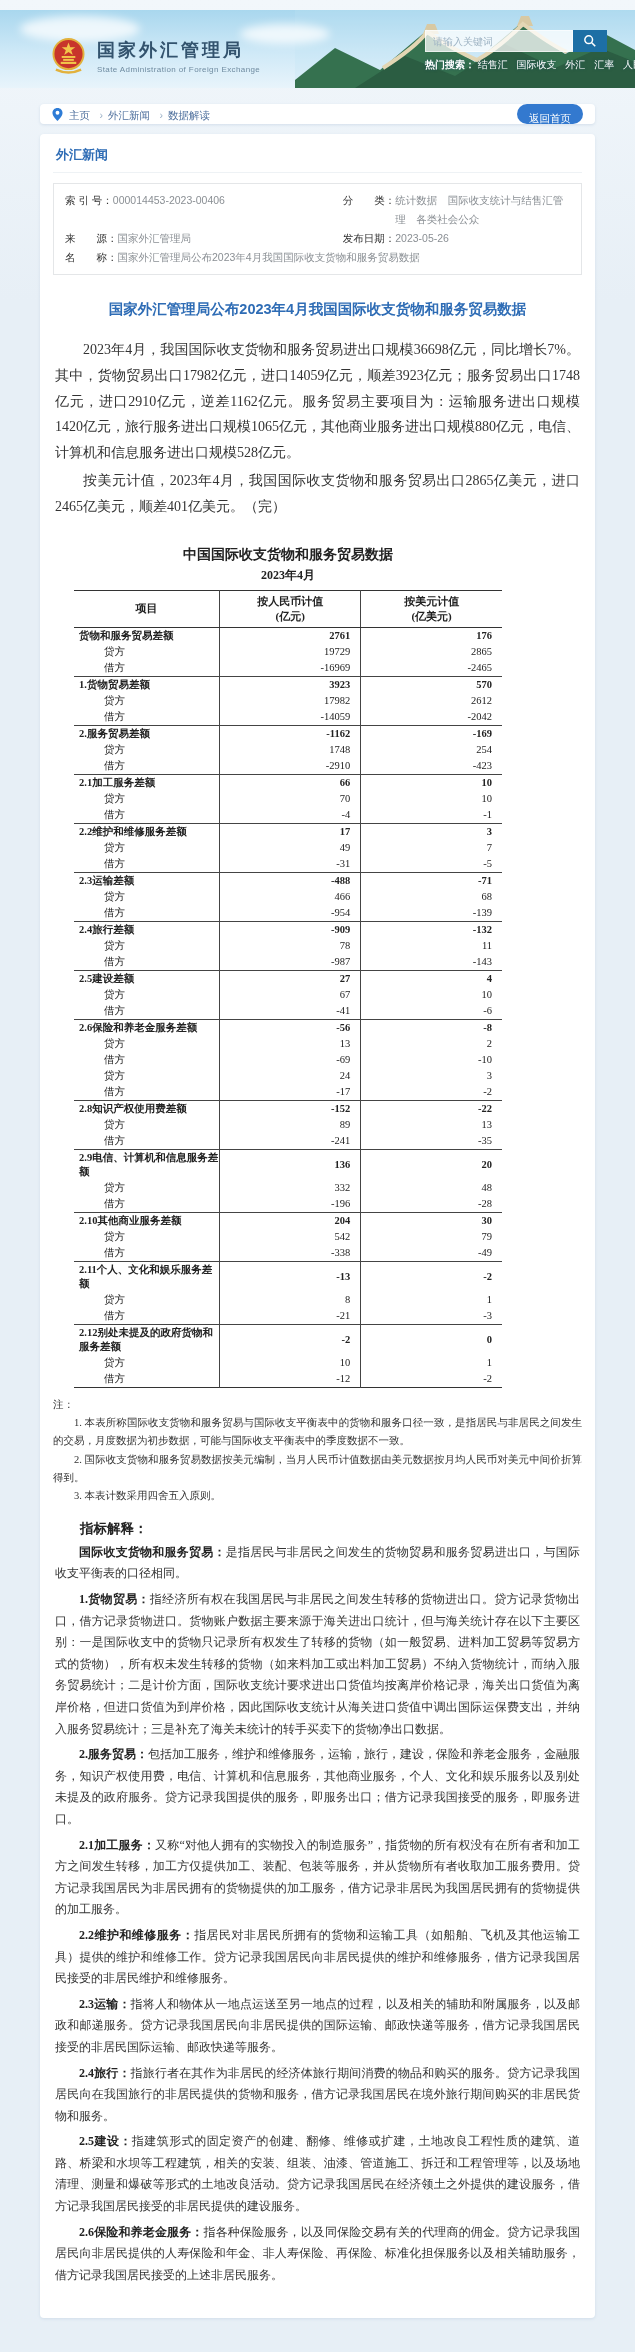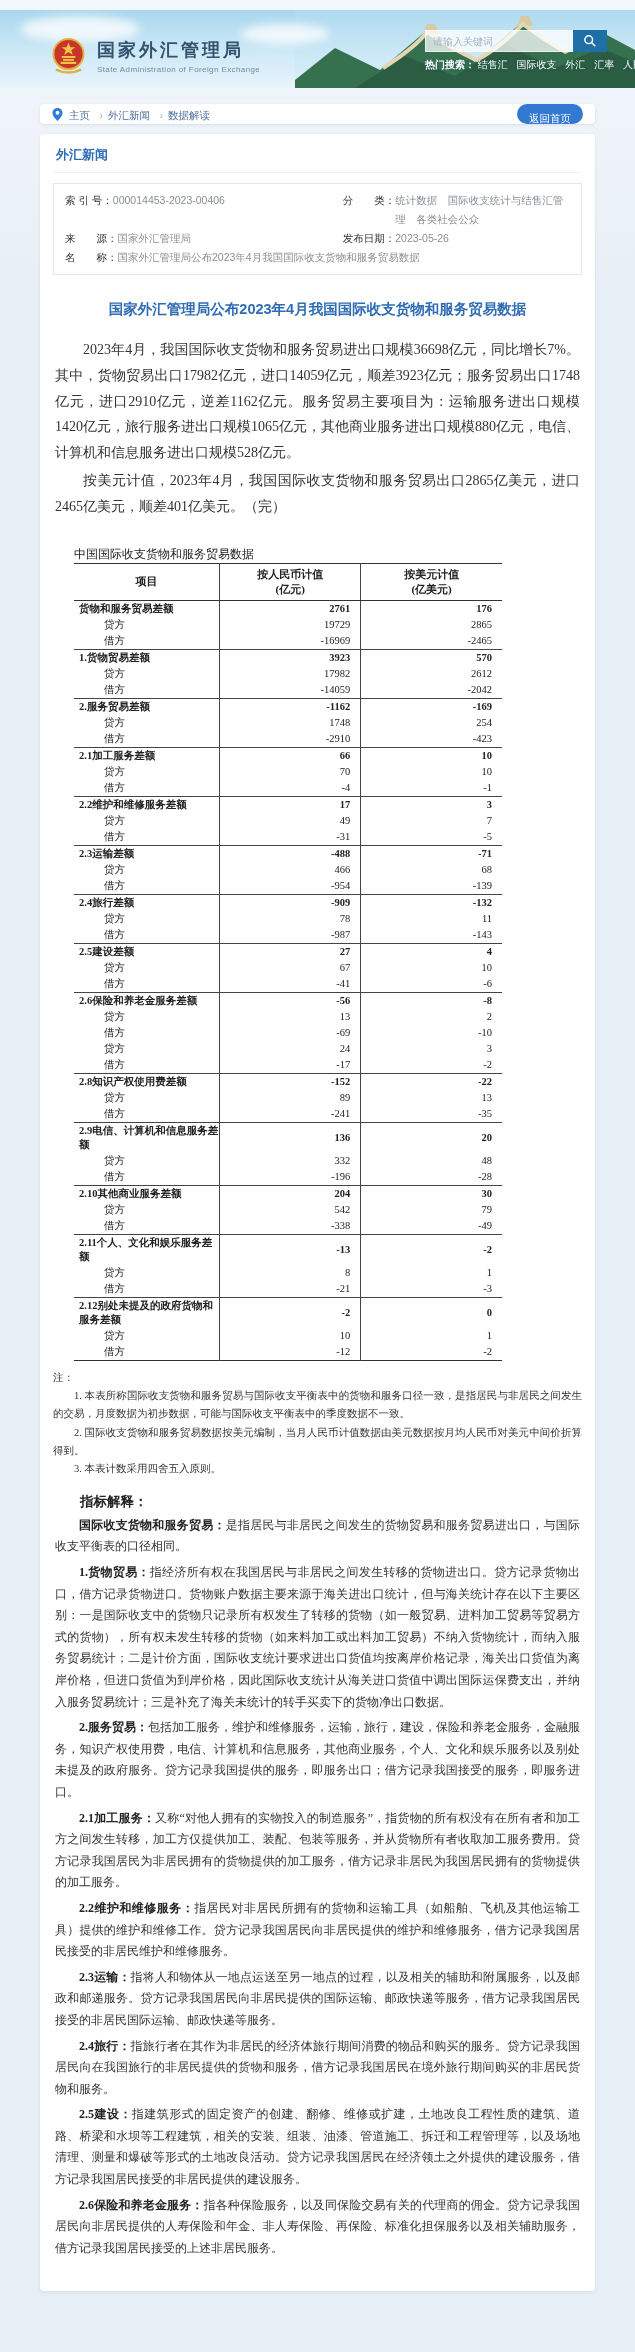--- a/index.html
+++ b/index.html
@@ -45,21 +45,21 @@
   .meta-cell { flex:1 1 auto; display:flex; }
   .meta-cell.w55 { flex:0 0 55%; }
   .ml { color:#333; white-space:nowrap; }
   .mv { color:#8a8f94; }
 
   .article-title { color:#2e6cb5; font-size:14.5px; font-weight:bold; text-align:center; margin:24px 30px 16px; line-height:1.5; }
   .para { font-family:"Liberation Serif","DejaVu Serif",serif; font-size:14px; color:#333; line-height:1.85; text-indent:2em; text-align:justify; margin:2px 2px; }
 
   
   .table-block { margin:26px 0 0 21px; width:428px; font-family:"Liberation Serif","DejaVu Serif",serif; }
-  .tbl-title { font-weight:normal; font-size:12px; color:#222; }
+  .tbl-title { text-align:center; font-weight:bold; font-size:14px; color:#222; }
   .tbl-subtitle { text-align:center; font-weight:bold; font-size:12px; margin:3px 0 6px; color:#222; }
   .trade-table { width:100%; border-collapse:collapse; border-top:1.5px solid #333; border-bottom:1.5px solid #333; }
   .trade-table th { border-bottom:1px solid #333; font-size:11px; font-weight:bold; padding:3px 0; color:#222; }
   .trade-table th:not(:first-child), .trade-table td:not(:first-child) { border-left:1px solid #444; }
   .trade-table col.c1 { width:34%; } .trade-table col.c2 { width:33%; } .trade-table col.c3 { width:33%; }
   .trade-table td { font-size:10.5px; padding:1px 0; height:15.5px; color:#222; }
   .trade-table td.item { padding-left:5px; text-align:left; }
   .trade-table td.item.sub { padding-left:30px; }
   .trade-table td.num { text-align:right; padding-right:10px; }
   .trade-table tr.g-head td { font-weight:bold; border-top:1px solid #444; }
@@ -183,20 +183,21 @@
 
     <h1 class="article-title">国家外汇管理局公布2023年4月我国国际收支货物和服务贸易数据</h1>
     <div id="paragraphs">
   <p class="para">2023年4月，我国国际收支货物和服务贸易进出口规模36698亿元，同比增长7%。其中，货物贸易出口17982亿元，进口14059亿元，顺差3923亿元；服务贸易出口1748亿元，进口2910亿元，逆差1162亿元。服务贸易主要项目为：运输服务进出口规模1420亿元，旅行服务进出口规模1065亿元，其他商业服务进出口规模880亿元，电信、计算机和信息服务进出口规模528亿元。</p>
 
   <p class="para">按美元计值，2023年4月，我国国际收支货物和服务贸易出口2865亿美元，进口2465亿美元，顺差401亿美元。（完）</p>
 </div>
 
     <div class="table-block">
       <div class="tbl-title">中国国际收支货物和服务贸易数据</div>
+      <div class="tbl-subtitle">2023年4月</div>
       <table class="trade-table">
         <colgroup>
             <col class="c1">
             <col class="c2">
             <col class="c3">
           </colgroup>
         <thead>
           <tr>
             <th>项目</th>
             <th>

